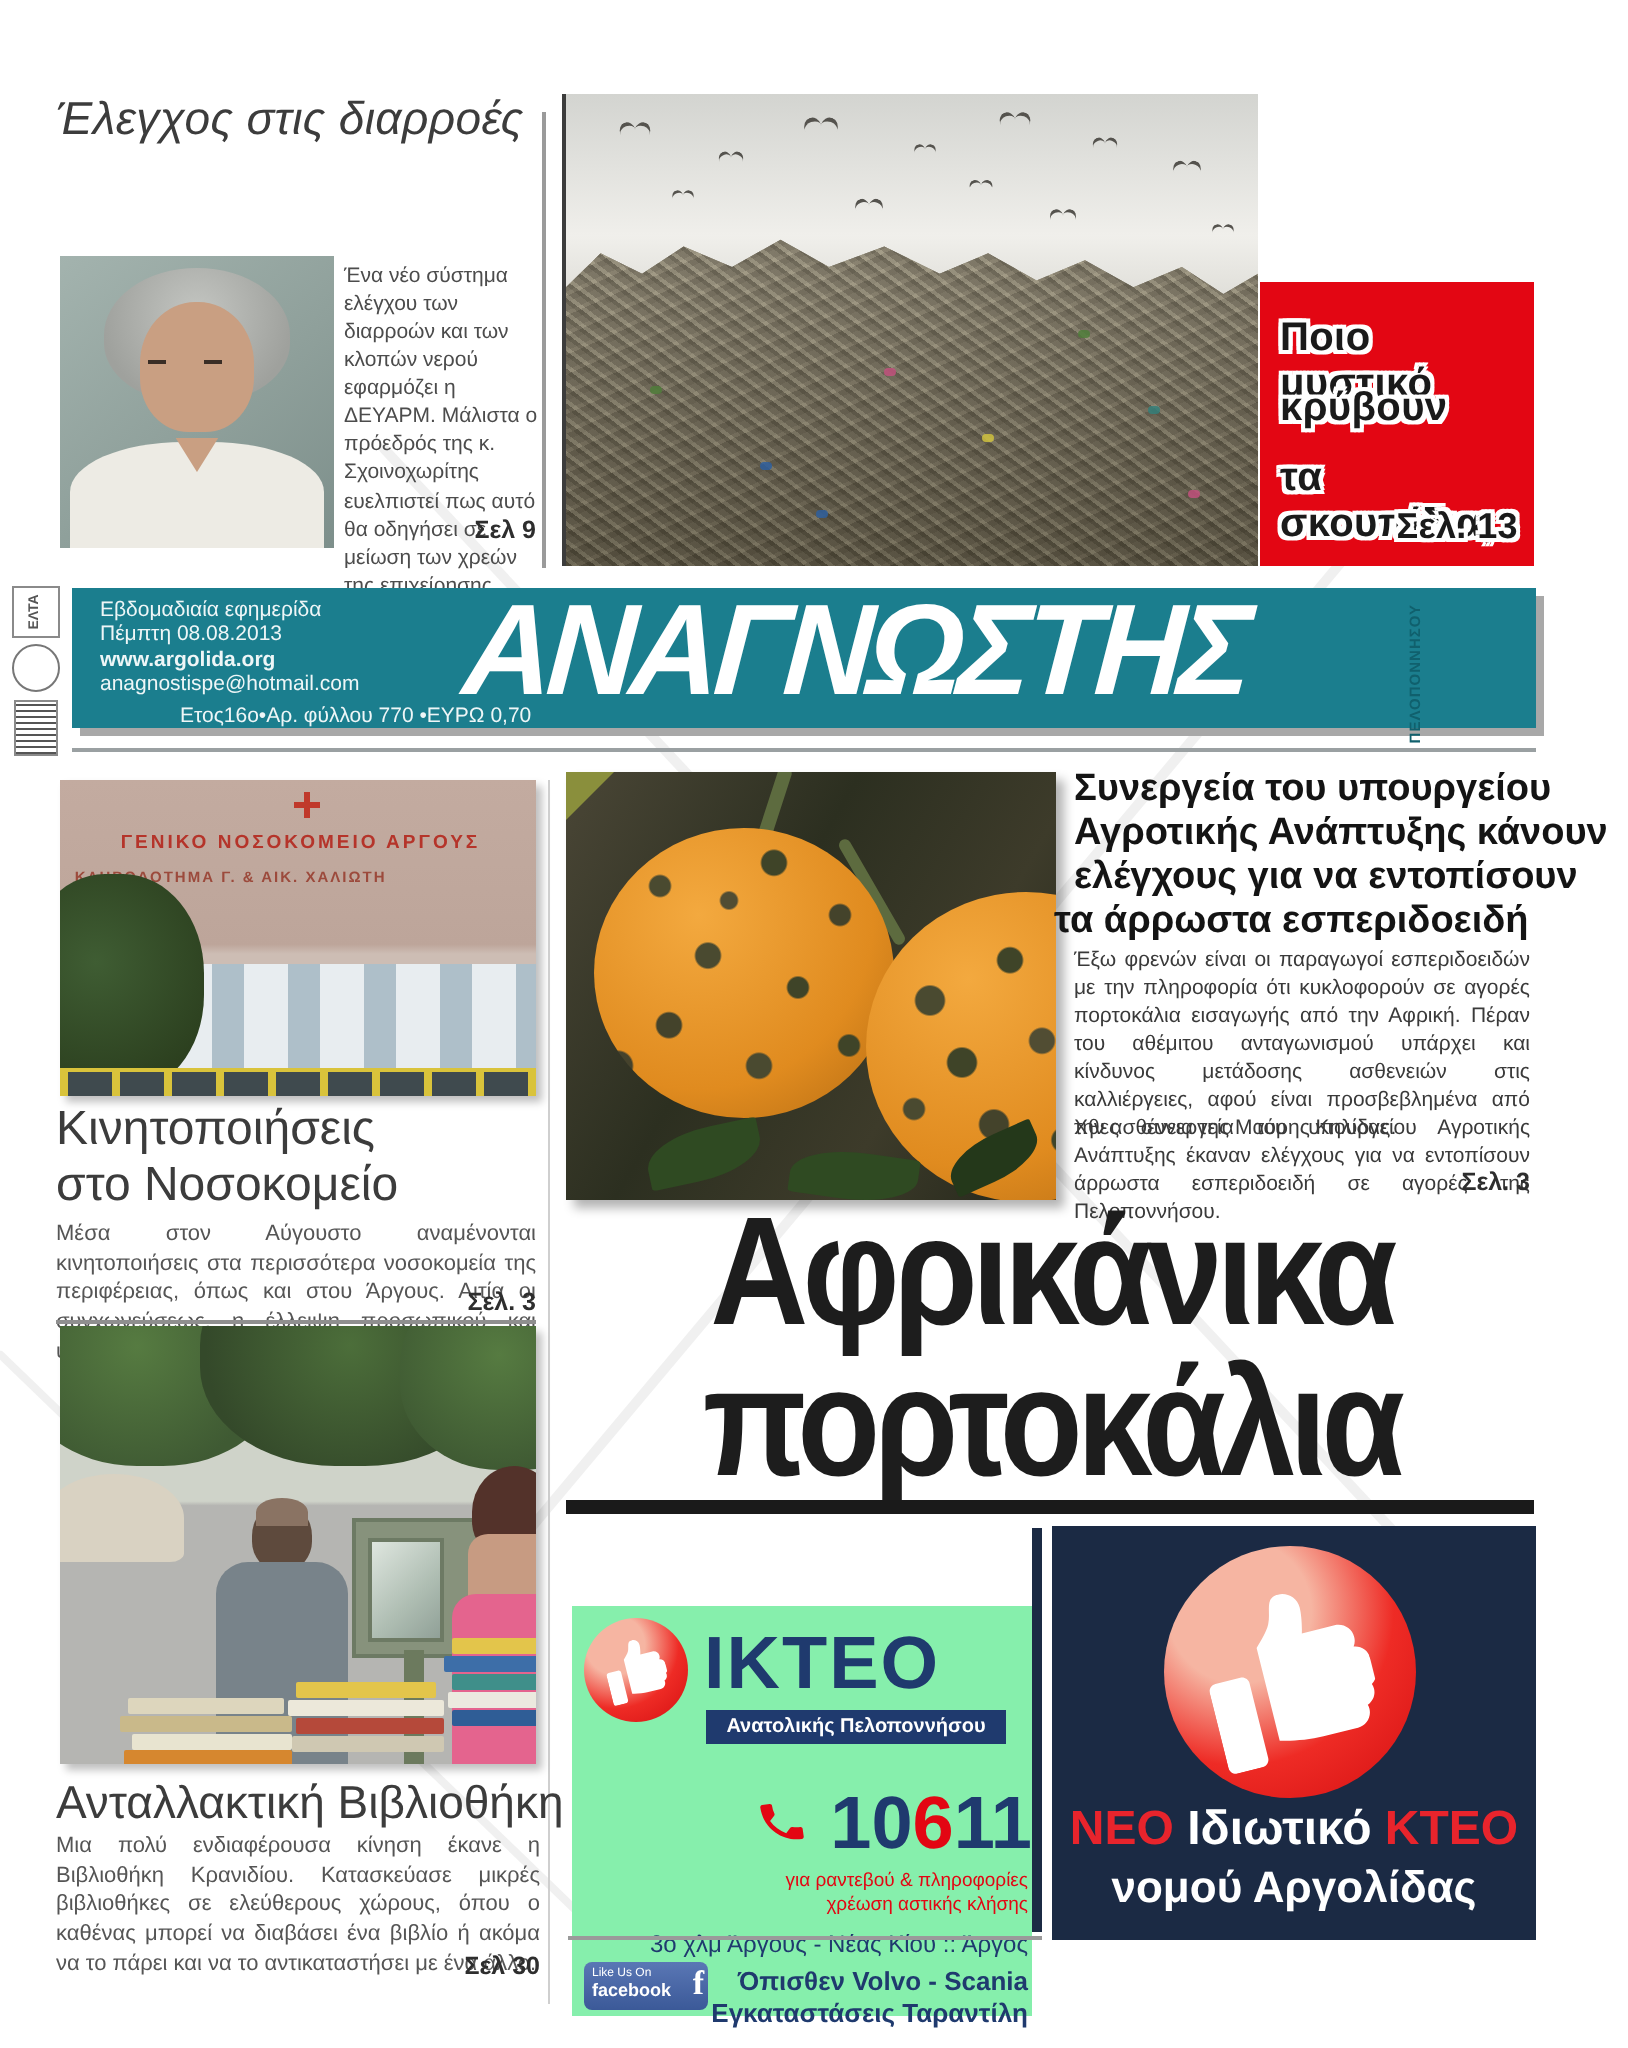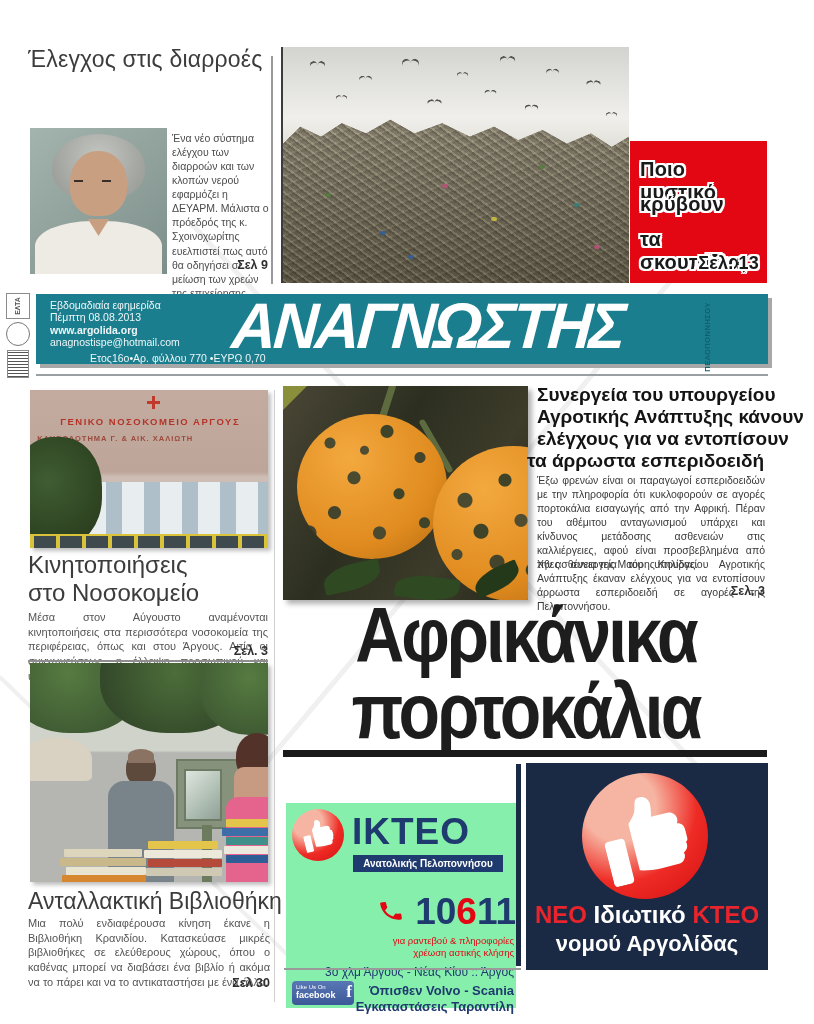--- a/index.html
+++ b/index.html
@@ -128,21 +128,21 @@
 </style>
 </head>
 <body>
 
 <div id="page">
 
   <div class="wmark" style="left:120px;top:470px;width:780px;height:5px;transform:rotate(-50deg);"></div>
   <div class="wmark" style="left:60px;top:520px;width:820px;height:5px;transform:rotate(47deg);"></div>
   <div class="wmark" style="left:-60px;top:820px;width:420px;height:4px;transform:rotate(44deg);"></div>
 
-  <div class="abs lead-head" style="left:28px;top:46px;">Έλεγχος στις διαρροές</div>
+  <div class="abs lead-head" style="left:28px;top:46px;font-style:italic;">Έλεγχος στις διαρροές</div>
   <div class="vrule" style="left:271px;top:56px;height:228px;"></div>
 
   <div class="abs portrait">
     <div class="p-hair"></div>
     <div class="p-face"></div>
     <div class="p-eye" style="left:44px;top:52px;"></div>
     <div class="p-eye" style="left:72px;top:52px;"></div>
     <div class="p-shirt"></div>
     <div class="p-collar"></div>
   </div>

